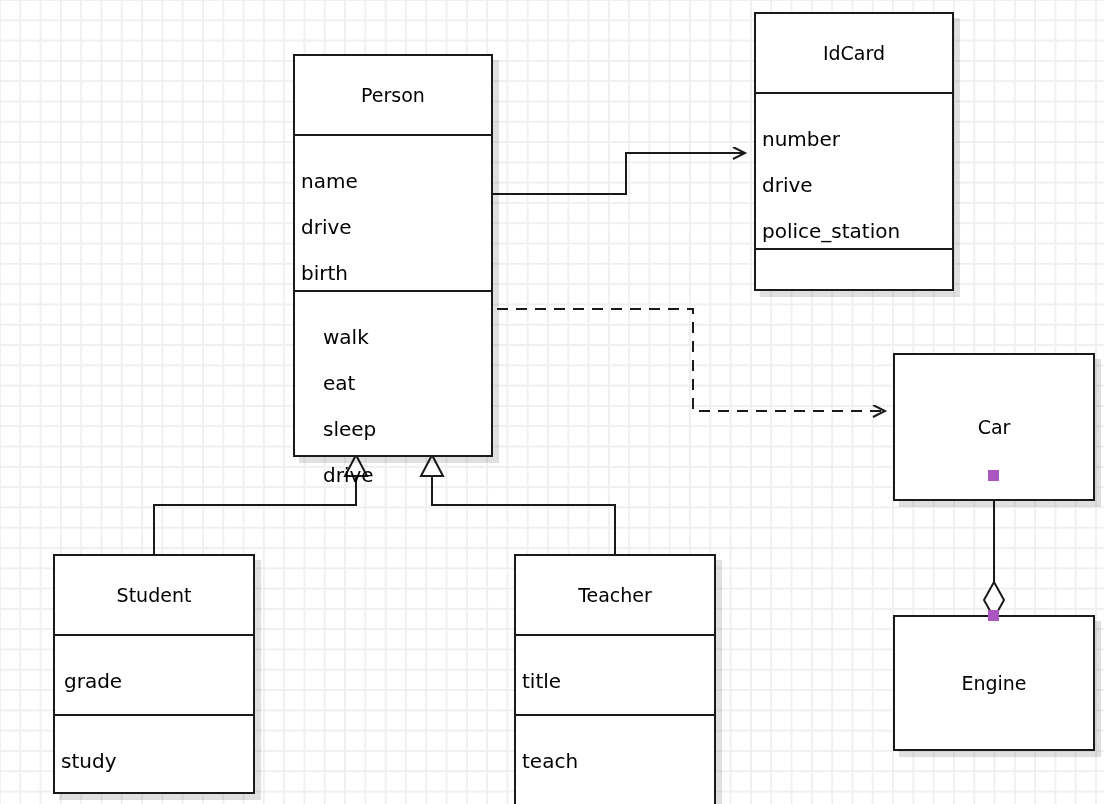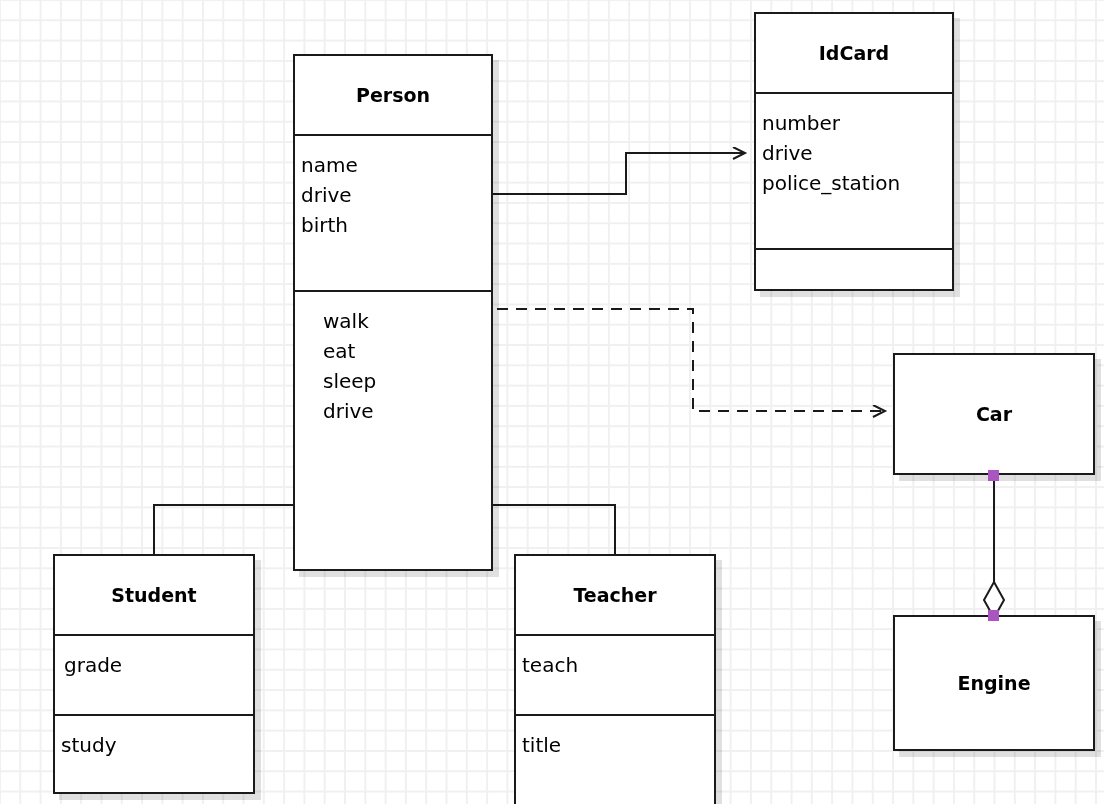--- a/index.html
+++ b/index.html
@@ -33,21 +33,21 @@
   }
   .uml-class {
     position: absolute;
     box-sizing: border-box;
     background: #ffffff;
     border: 2px solid #1a1a1a;
     box-shadow: 6px 6px 0 0 rgba(0,0,0,0.12);
     z-index: 3;
   }
   .class-title {
-    font-weight: bold;
+    font-weight: normal;
     font-size: 19px;
     color: #000000;
     text-align: right;
     display: flex;
     align-items: center;
     justify-content: center;
     box-sizing: border-box;
   }
   .compartment {
     box-sizing: border-box;
@@ -56,20 +56,21 @@
     font-size: 20px;
     line-height: 30px;
     color: #000000;
   }
   .compartment-empty {
     box-sizing: border-box;
     border-top: 2px solid #1a1a1a;
   }
   .member {
     white-space: nowrap;
+    margin-top: 16px;
   }
   .plain-class {
     display: flex;
     align-items: center;
     justify-content: center;
   }
   .handle {
     position: absolute;
     width: 11px;
     height: 11px;
@@ -106,21 +107,21 @@
       <path d="M 615 556 L 615 505 L 432 505 L 432 476" fill="none" stroke="#1a1a1a" stroke-width="2"></path>
       <polygon points="432,455 421,476 443,476" fill="#ffffff" stroke="#1a1a1a" stroke-width="2"></polygon>
     </g>
 
     <g>
       <path d="M 994 476 L 994 582" fill="none" stroke="#1a1a1a" stroke-width="2"></path>
       <polygon points="994,582 1004,600 994,618 984,600" fill="#ffffff" stroke="#1a1a1a" stroke-width="2"></polygon>
     </g>
   </svg>
 
-  <div class="uml-class" style="left:293px; top:54px; width:200px; height:517px;">
+  <div class="uml-class" style="left:293px; top:54px; width:200px; height:403px;">
     <div class="class-title" style="height:78px;">Person</div>
     <div class="compartment" style="height:156px;">
       <div class="member">name</div>
       <div class="member">drive</div>
       <div class="member">birth</div>
     </div>
     <div class="compartment" style="height:165px;padding-left:28px;">
       <div class="member">walk</div>
       <div class="member">eat</div>
       <div class="member">sleep</div>
@@ -144,28 +145,28 @@
       <div class="member">grade</div>
     </div>
     <div class="compartment" style="height:68px;">
       <div class="member">study</div>
     </div>
   </div>
 
   <div class="uml-class" style="left:514px; top:554px; width:202px; height:300px;">
     <div class="class-title" style="height:78px;">Teacher</div>
     <div class="compartment" style="height:80px;">
-      <div class="member">teach</div>
+      <div class="member">title</div>
     </div>
     <div class="compartment" style="height:80px;">
-      <div class="member">title</div>
+      <div class="member">teach</div>
     </div>
   </div>
 
-  <div class="uml-class plain-class" style="left:893px; top:353px; width:202px; height:122px;">
+  <div class="uml-class plain-class" style="left:893px; top:353px; width:202px; height:148px;">
     <div class="class-title" style="height:100%; width:100%;">Car</div>
   </div>
 
   <div class="uml-class plain-class" style="left:893px; top:615px; width:202px; height:136px;">
     <div class="class-title" style="height:100%; width:100%;">Engine</div>
   </div>
 
   <div class="handle" style="left:988px; top:470px;"></div>
   <div class="handle" style="left:988px; top:610px;"></div>
 

